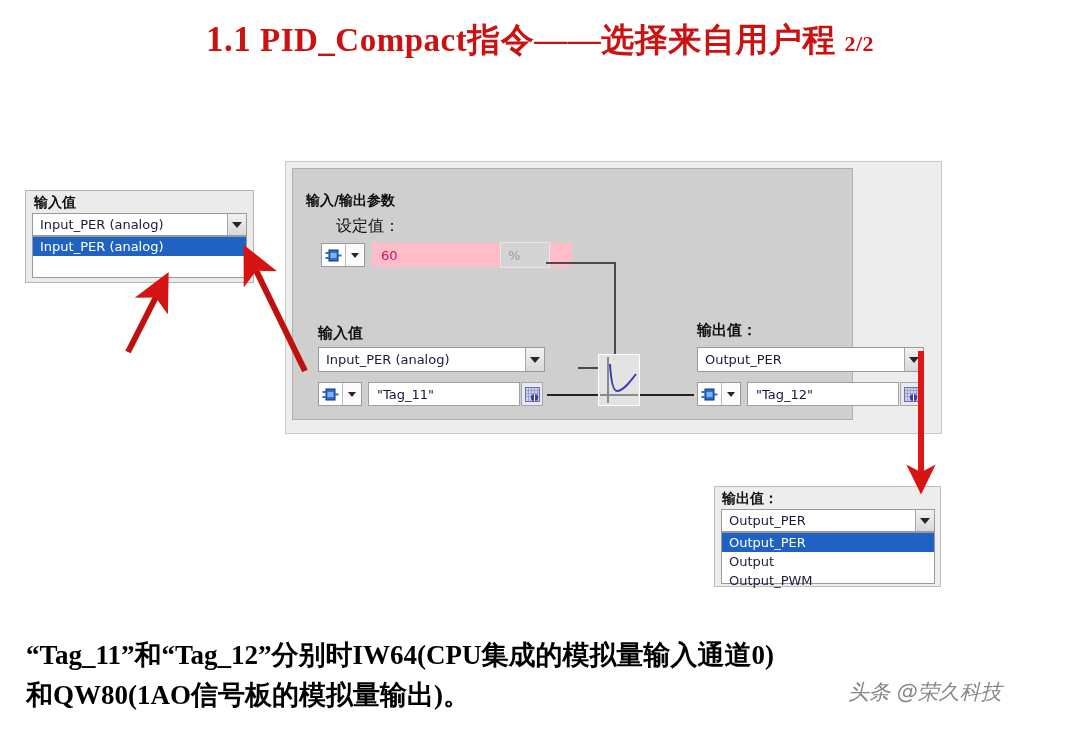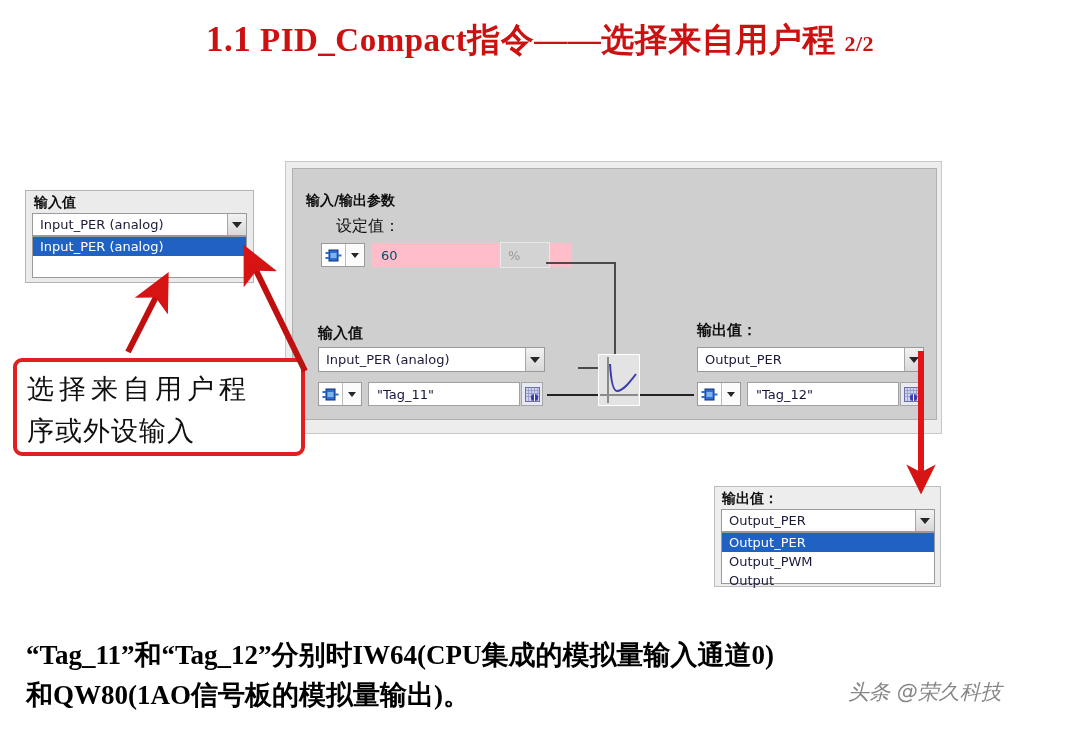--- a/index.html
+++ b/index.html
@@ -131,21 +131,21 @@
     top: 161px;
     width: 657px;
     height: 273px;
     background: #ededed;
     border: 1px solid #c8c8c8;
     box-sizing: border-box;
   }
   #inner-panel {
     position: absolute;
     left: 6px; top: 6px;
-    width: 645px;
+    width: 561px;
     height: 252px;
     background: #cfcfcf;
     border: 1px solid #b0b0b0;
     box-sizing: border-box;
   }
   .sec-title {
     position: absolute;
     left: 13px; top: 23px;
     font-size: 14px;
     font-weight: bold;
@@ -191,21 +191,21 @@
     display: flex;
     align-items: center;
     font-size: 13px;
     font-family: "DejaVu Sans", sans-serif;
     color: #14143c;
   }
   .valuefield .txt { padding-left: 8px; }
   .valuefield.pink {
     background: #ffbdc9;
     border-color: #ffbdc9;
-    color: #0c4a6e;
+    color: #be185d;
   }
   .unitbox {
     position: absolute;
     height: 26px;
     background: #d3d3d3;
     border: 1px solid #e8e8e8;
     box-sizing: border-box;
     display: flex;
     align-items: center;
     padding-left: 7px;
@@ -469,31 +469,25 @@
   <div id="br-panel">
     <div class="hdr">输出值：</div>
     <div class="combo" style="left:6px; top:22px; width:214px; height:23px;">
       <div class="txt">Output_PER</div>
       <div class="arrowbtn">
         <span class="caret"></span>
       </div>
     </div>
     <div class="listbox" style="left:6px; top:45px; width:214px; height:52px;">
       <div class="opt sel">Output_PER</div>
+      <div class="opt">Output</div>
       <div class="opt">Output_PWM</div>
-      <div class="opt">Output</div>
     </div>
   </div>
 
-  <div id="callout">
-    <div class="ctext">
-      <div class="l1">选择来自用户程</div>
-      <div class="l2">序或外设输入</div>
-    </div>
-  </div>
 
   <svg class="overlay">
     <defs>
       <marker id="ah" markerWidth="7" markerHeight="7" refX="3.2" refY="3.5" orient="auto" markerUnits="strokeWidth">
         <path d="M0,0.4 L6.4,3.5 L0,6.6 L1.6,3.5 z" fill="#d71414"></path>
       </marker>
       <marker id="ah2" markerWidth="5.5" markerHeight="5.5" refX="2.6" refY="2.75" orient="auto" markerUnits="strokeWidth">
         <path d="M0,0.3 L5,2.75 L0,5.2 L1.3,2.75 z" fill="#d71414"></path>
       </marker>
     </defs>

